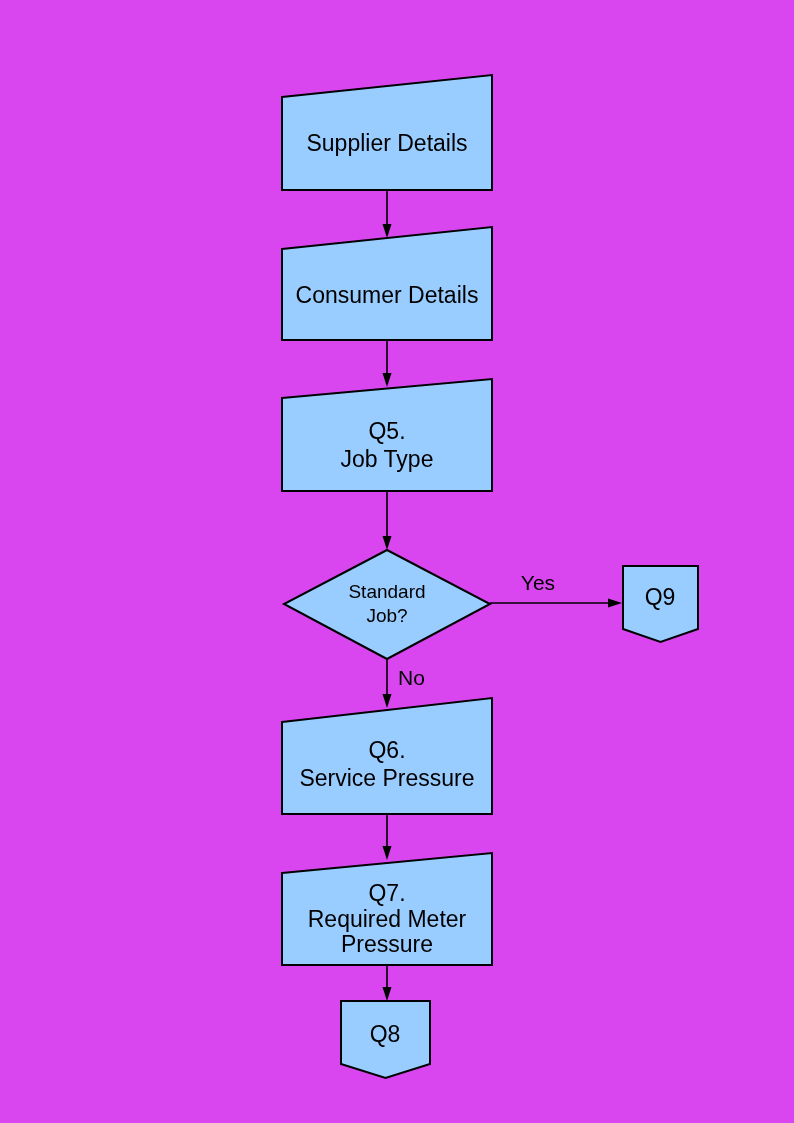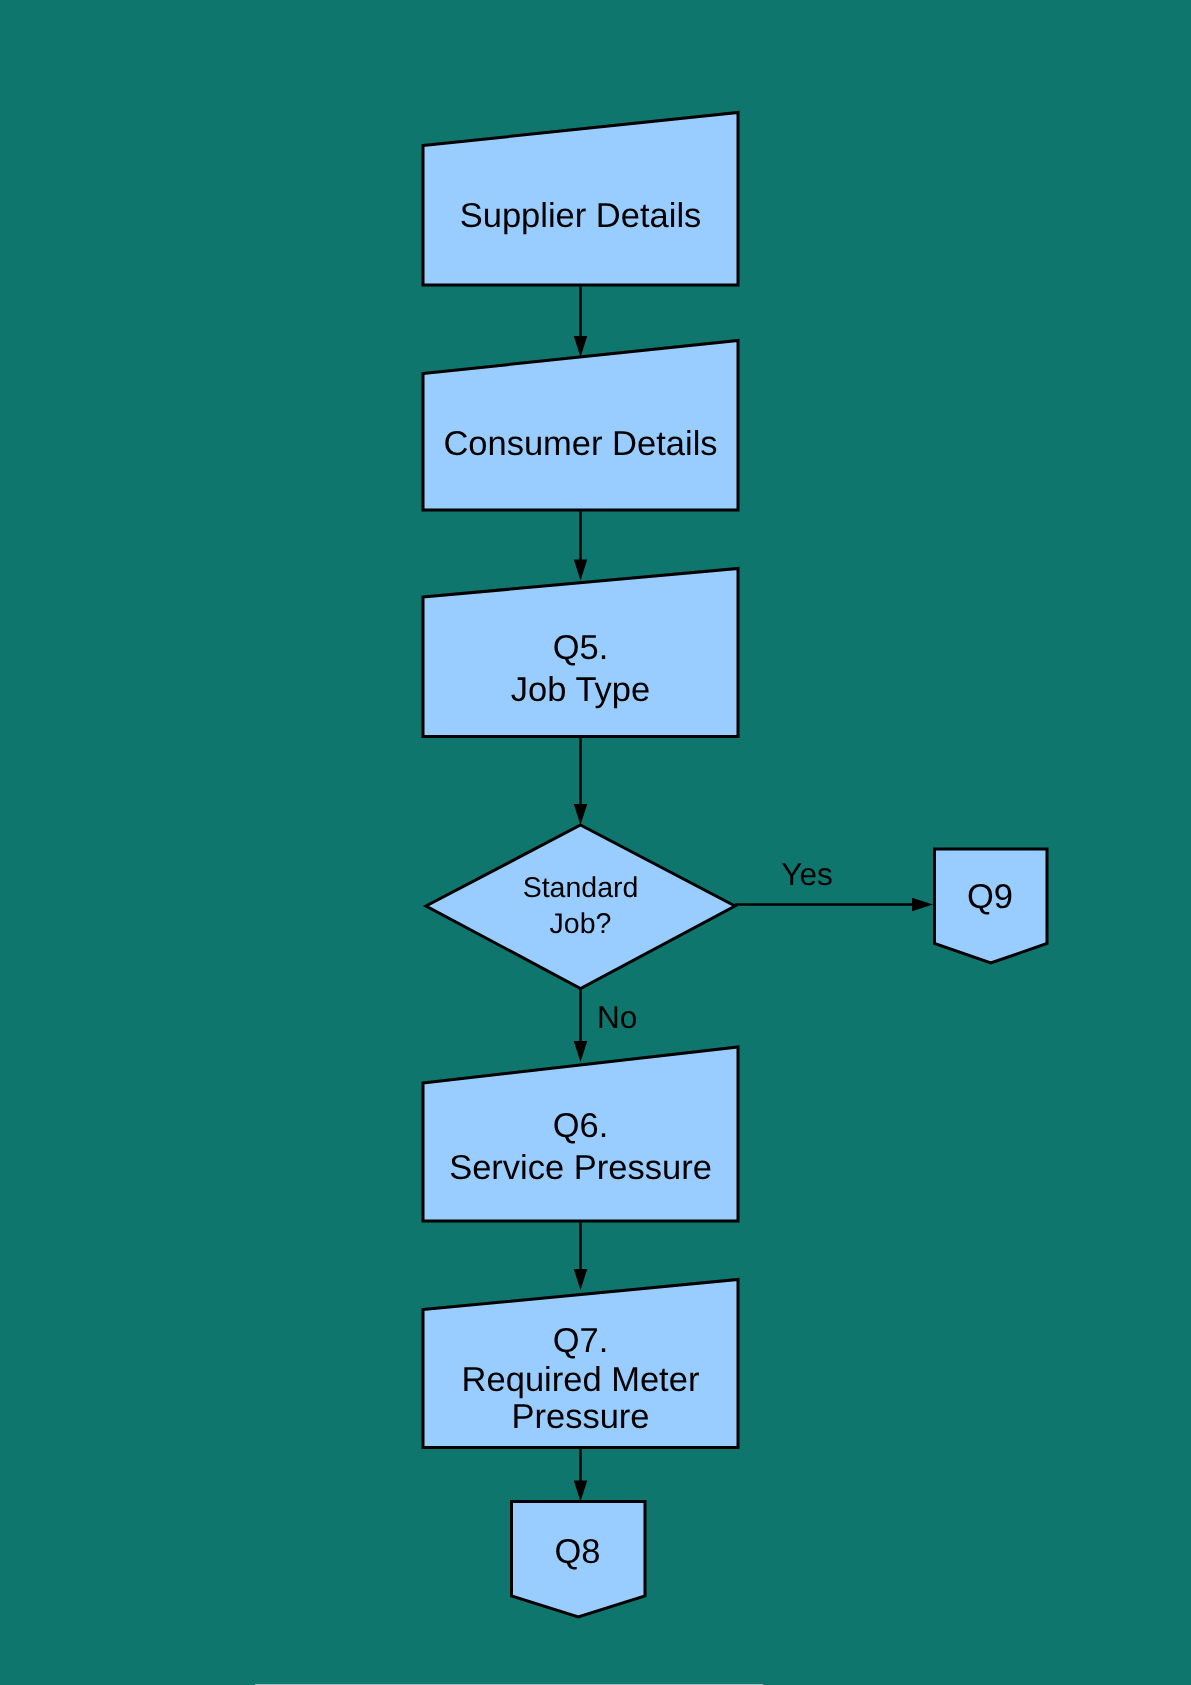--- a/index.html
+++ b/index.html
@@ -4,21 +4,21 @@
 <style>
   html, body {
     margin: 0;
     padding: 0;
     background: #ffffff;
   }
   .page {
     position: relative;
     width: 794px;
     height: 1123px;
-    background: #0f766e;
+    background: #d946ef;
     overflow: hidden;
     font-family: "Liberation Sans", sans-serif;
   }
   svg { display: block; }
   .node-shape {
     fill: #99CCFF;
     stroke: #000000;
     stroke-width: 2;
   }
   .edge-line {

